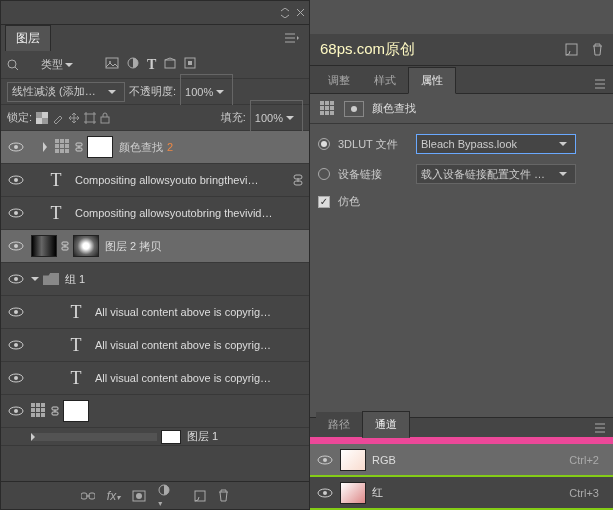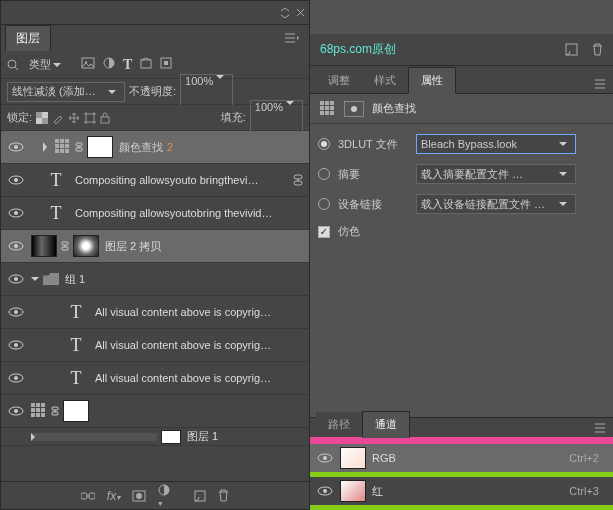--- a/index.html
+++ b/index.html
@@ -3,27 +3,27 @@
 <meta charset="utf-8">
 <style>
 *{box-sizing:border-box;margin:0;padding:0;font-family:"Microsoft YaHei",sans-serif;font-size:11px;color:#ccc;-webkit-font-smoothing:antialiased}
 body{background:#4a4a4a;width:613px;height:510px;overflow:hidden;display:flex}
 .left{width:310px;display:flex;flex-direction:column;background:#454545;border:1px solid #2a2a2a}
 .left-header{height:24px;display:flex;justify-content:flex-end;align-items:center;padding:0 4px;background:#454545;border-bottom:1px solid #2a2a2a;gap:6px}
 .ic{display:inline-flex;align-items:center;justify-content:center;color:#aaa}
 .panel-tab{height:26px;display:flex;align-items:center;padding:0 4px;background:#454545}
 .tab{padding:4px 10px;background:#535353;border:1px solid #2a2a2a;border-bottom:none;color:#eee;font-size:12px}
 .menu-btn{margin-left:auto;padding:2px 6px}
-.filter-row{height:28px;display:flex;align-items:center;gap:8px;padding:0 6px;background:#454545;border-bottom:1px solid #383838}
+.filter-row{height:28px;display:flex;align-items:center;gap:20px;padding:0 6px;background:#454545;border-bottom:1px solid #383838}
 .sel{display:flex;align-items:center;background:#454545;border:none;height:20px;padding:0 2px;gap:2px}
 .filter-row .sel{padding-right:4px}
 .filter-icons{display:flex;gap:8px;margin-left:4px}
 .blend-row,.lock-row{height:26px;display:flex;align-items:center;gap:4px;padding:0 6px;background:#454545;border-bottom:1px solid #383838}
 .dd{display:flex;align-items:center;height:20px;background:#454545;border:1px solid #666;padding:0 4px;gap:3px}
-.pct-box{display:flex;align-items:flex-start;height:36px;border:1px solid #666;padding:0 4px;gap:3px}
+.pct-box{display:flex;align-items:center;height:36px;border:1px solid #666;padding:0 4px;gap:3px}
 .lbl{color:#ccc}
 .lock-row svg{color:#999}
 .layers{flex:1;overflow:auto;background:#454545}
 .layer{height:33px;display:flex;align-items:center;border-bottom:1px solid #383838}
 .layer.sel-row{background:#6a6a6a}
 .eye{width:30px;display:flex;justify-content:center;align-items:center}
 .thumb{width:26px;height:22px;border:1px solid #222;background:#bbb;display:flex;align-items:center;justify-content:center}
 .thumb.white{background:#fff}
 .thumb.grad{background:linear-gradient(90deg,#000,#666 40%,#000)}
 .thumb.mask-grad{background:radial-gradient(circle,#fff 20%,#666 55%,#222)}
@@ -32,40 +32,40 @@
 .indent2{width:32px}
 .lname{margin-left:6px;color:#ddd;white-space:nowrap;overflow:hidden;text-overflow:ellipsis;flex:1}
 .lname.ul{}
 .orange{color:#ee8844;margin-left:4px}
 .link-badge{margin-left:auto;margin-right:6px;opacity:.8}
 .bottom-bar{height:28px;display:flex;align-items:center;justify-content:center;gap:12px;background:#454545;border-top:1px solid #2a2a2a}
 .bottom-bar svg,.bottom-bar span{color:#aaa}
 .right{flex:1;display:flex;flex-direction:column;background:#535353}
 .right-top{height:34px;background:#535353}
 .title-row{height:32px;display:flex;align-items:center;padding:0 10px;background:#454545;border-bottom:1px solid #2a2a2a}
-.title-row .ttl{font-size:12px;color:#5eead4}
+.title-row .ttl{font-size:15px;color:#fef9c3}
 .title-row .r-ic{margin-left:auto;display:flex;gap:14px}
 .tabs-row{height:28px;display:flex;align-items:flex-end;background:#454545;border-bottom:1px solid #2a2a2a;padding-left:6px;gap:0}
 .rtab{padding:5px 12px;color:#aaa;background:#454545}
 .rtab.act{background:#535353;border:1px solid #2a2a2a;border-bottom:1px solid #535353;margin-bottom:-1px;color:#eee}
 .ctl-row{height:30px;display:flex;align-items:center;gap:8px;padding:0 10px;background:#535353;border-bottom:1px solid #383838}
 .small-thumb{width:20px;height:16px;border:1px solid #888;display:inline-flex;align-items:center;justify-content:center}
 .ctl-lbl{color:#ddd}
 .form{padding:10px 8px;display:flex;flex-direction:column;gap:10px}
 .frow{display:flex;align-items:center;gap:8px}
 .radio{width:12px;height:12px;border:1px solid #aaa;border-radius:50%;display:inline-flex;align-items:center;justify-content:center}
 .radio.on::after{content:"";width:6px;height:6px;background:#ddd;border-radius:50%}
 .check{width:12px;height:12px;border:1px solid #aaa;background:#ddd;display:inline-flex;align-items:center;justify-content:center;color:#333;font-size:10px;line-height:1}
 .combo{flex:1;max-width:160px;height:20px;border:1px solid #6aa9ff;background:#454545;display:flex;align-items:center;padding:0 4px;justify-content:space-between}
 .combo.gray{border-color:#666}
 .spacer{flex:1}
 .ch-panel{border-top:1px solid #2a2a2a;background:#454545}
 .ch-tabs{height:26px;display:flex;align-items:flex-end;padding-left:6px}
 .ch-list{background:#454545}
-.ch-row{height:33px;display:flex;align-items:center;border-bottom:5px solid #84cc16}
+.ch-row{height:33px;display:flex;align-items:center;border-bottom:2px solid #84cc16}
 .ch-row.sel-row{background:#6a6a6a}
 .ch-thumb{width:26px;height:22px;border:1px solid #222;background:linear-gradient(135deg,#fff,#f9dccf)}
 .ch-thumb.red{background:linear-gradient(135deg,#fff,#d88)}
 .short{margin-left:auto;margin-right:14px;color:#aaa}
 .grid-ic{width:16px;height:16px;display:inline-grid;grid-template-columns:repeat(3,4px);grid-template-rows:repeat(3,4px);gap:1px}
 .grid-ic span{background:#aaa}
 .folder-ic{width:16px;height:12px;background:#888;clip-path:polygon(0 20%,35% 20%,45% 0,100% 0,100% 100%,0 100%)}
 .tog{width:0;height:0;border-top:4px solid #ccc;border-left:4px solid transparent;border-right:4px solid transparent;margin-right:4px}
 .tog.right{border-top:4px solid transparent;border-bottom:4px solid transparent;border-left:4px solid #ccc;border-right:none}
 svg{display:block}
@@ -443,28 +443,20 @@
         </svg>
       </span>
     <span class="ctl-lbl">颜色查找</span>
   </div>
   <div class="form">
     <div class="frow">
       <span class="radio on"></span>
       <span style="width:70px">3DLUT 文件</span>
       <div class="combo">
           <span>Bleach Bypass.look</span>
-          <span class="tog"></span>
-        </div>
-    </div>
-    <div class="frow">
-      <span class="radio"></span>
-      <span style="width:70px">摘要</span>
-      <div class="combo gray">
-          <span>载入摘要配置文件 …</span>
           <span class="tog"></span>
         </div>
     </div>
     <div class="frow">
       <span class="radio"></span>
       <span style="width:70px">设备链接</span>
       <div class="combo gray">
           <span style="white-space:nowrap;overflow:hidden">载入设备链接配置文件 …</span>
           <span class="tog"></span>
         </div>

